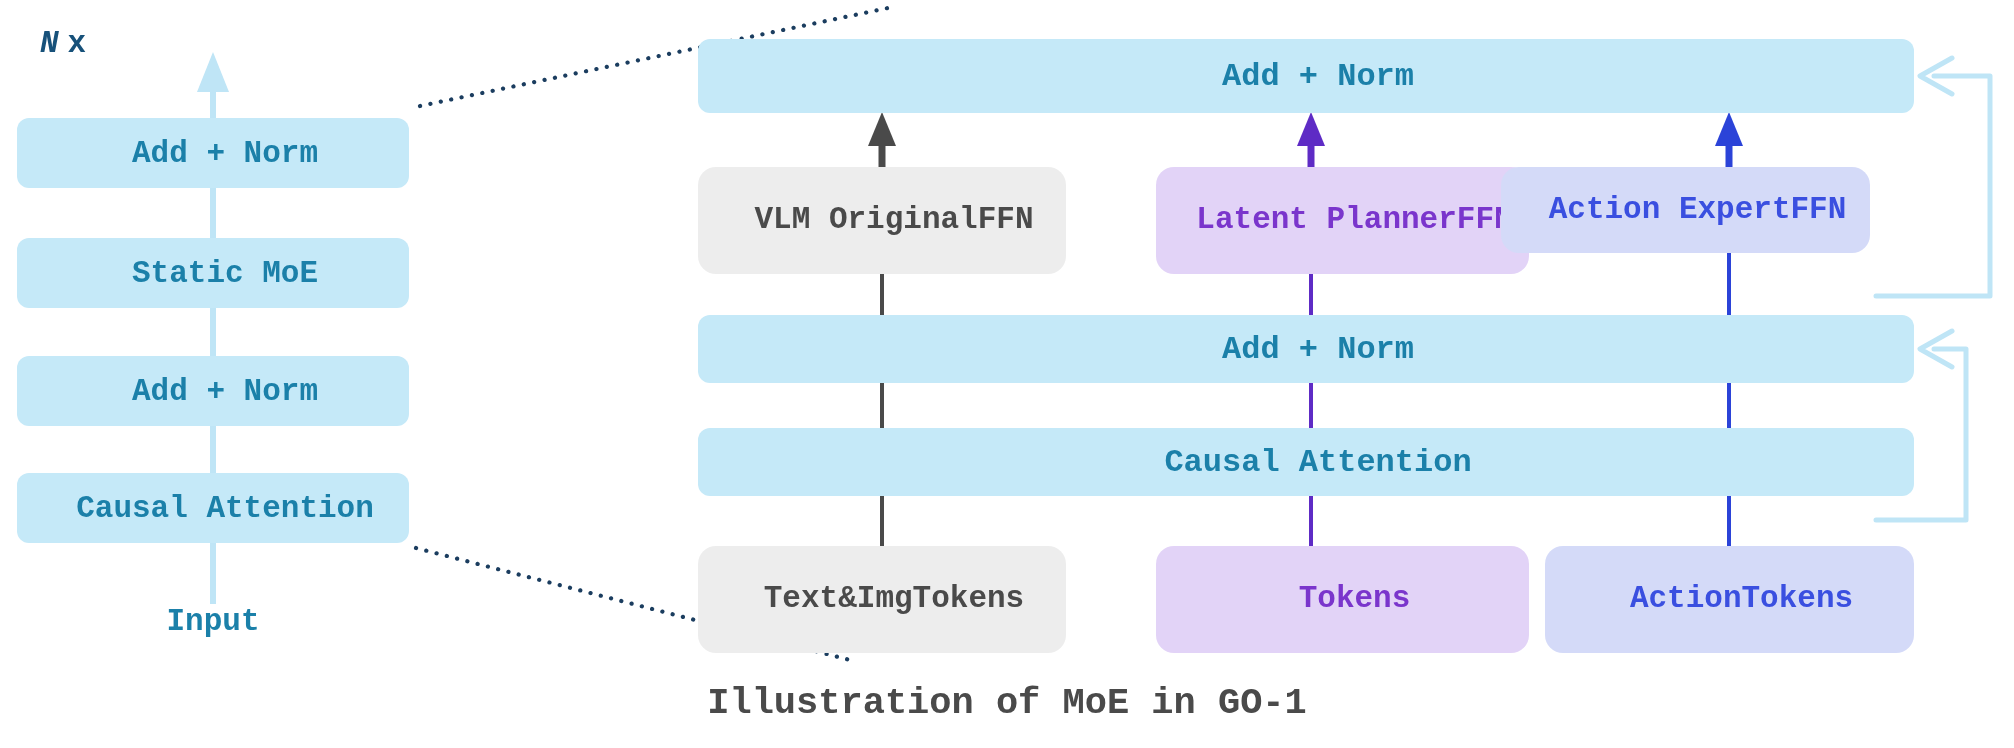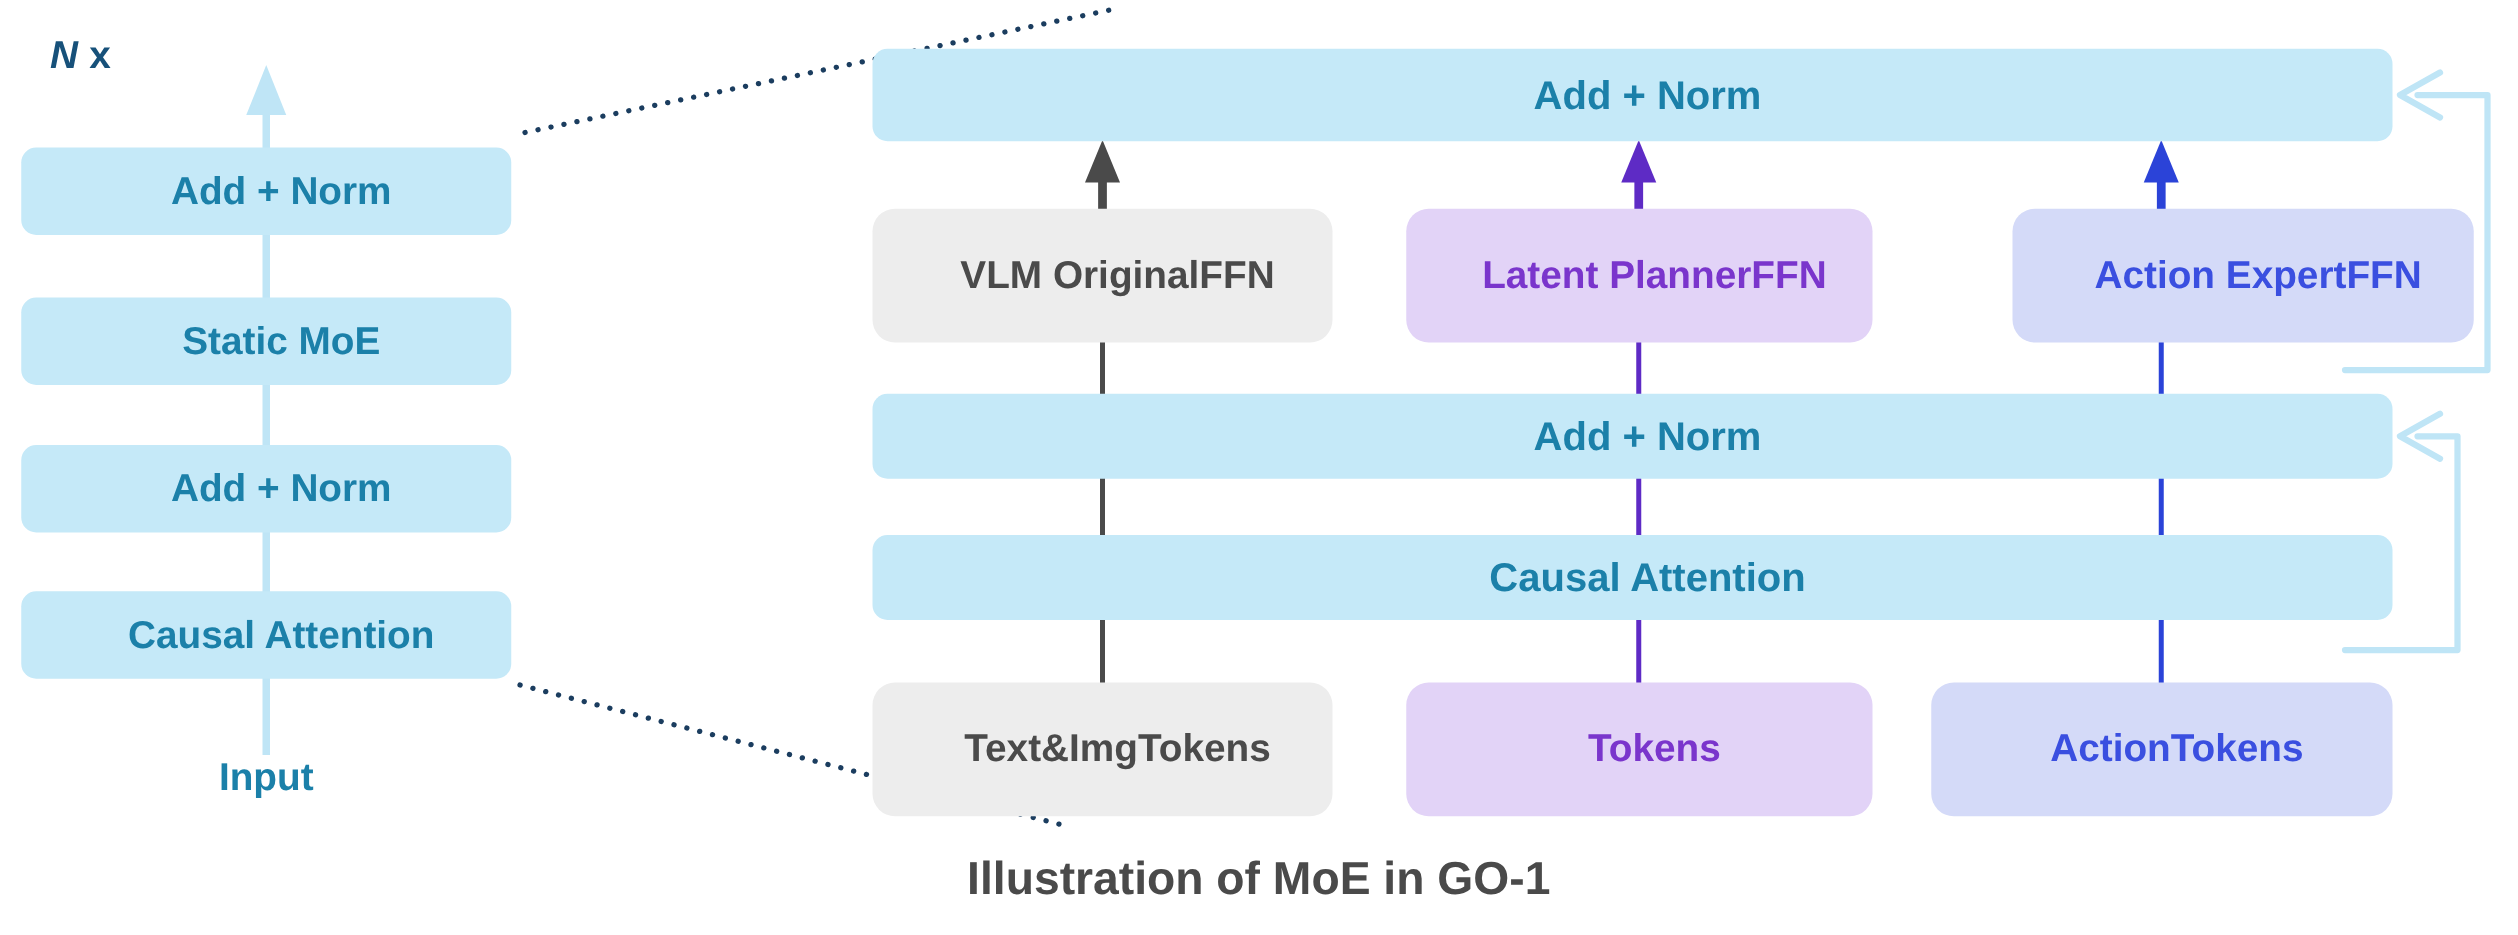--- a/index.html
+++ b/index.html
@@ -5,20 +5,21 @@
   * { box-sizing: border-box; }
   html, body { margin: 0; padding: 0; background: #ffffff; }
   body { font-family: "Liberation Sans", sans-serif; }
 
   .stage {
     position: relative;
     width: 2014px;
     height: 748px;
     background: #ffffff;
     overflow: hidden;
+    font-family: Liberation Mono, monospace;
   }
 
   .overlay {
     position: absolute;
     left: 0; top: 0;
     width: 2014px; height: 748px;
     z-index: 0;
   }
 
   .box {
@@ -27,21 +28,21 @@
     display: flex;
     align-items: center;
     justify-content: center;
     font-weight: bold;
     text-align: center;
     padding-left: 24px;
   }
 
   .lb     { background: var(--light-blue-box, #C5E9F8); color: var(--teal-text, #1B80A9); }
   .gray   { background: var(--gray-box, #EDEDED);       color: var(--gray-text, #4A4A4A); }
-  .purple { background: var(--purple-box, #E2D3F7);     color: var(--purple-text, #7A35CC); }
+  .purple { background: var(--purple-box, #E2D3F7);     color: var(--purple-text, #7A35CC); margin-left: 31px; }
   .blue   { background: var(--blue-box, #D4DAF8);       color: var(--blue-text, #3A4FE0); }
 
   .left-box {
     left: 17px; width: 392px; height: 70px;
     font-size: 31px; border-radius: 12px;
   }
 
   .wide {
     left: 698px; width: 1216px;
     font-size: 32px; border-radius: 12px;
@@ -156,21 +157,21 @@
   <div class="box lb wide" style="top:39px;height:74px">Add + Norm</div>
 
   <div class="box gray two-line" style="left:698px;top:167px;width:368px;height:107px">
     <span>VLM Original</span>
     <span>FFN</span>
   </div>
   <div class="box purple two-line" style="left:1125px;top:167px;width:373px;height:107px">
     <span>Latent Planner</span>
     <span>FFN</span>
   </div>
-  <div class="box blue two-line" style="left:1610px;top:167px;width:369px;height:107px">
+  <div class="box blue two-line" style="left:1501px;top:167px;width:369px;height:86px">
     <span>Action Expert</span>
     <span>FFN</span>
   </div>
 
   <div class="box lb wide" style="top:315px;height:68px">Add + Norm</div>
   <div class="box lb wide" style="top:428px;height:68px">Causal Attention</div>
 
   <div class="box gray two-line" style="left:698px;top:546px;width:368px;height:107px">
     <span>Text&amp;Img</span>
     <span>Tokens</span>

